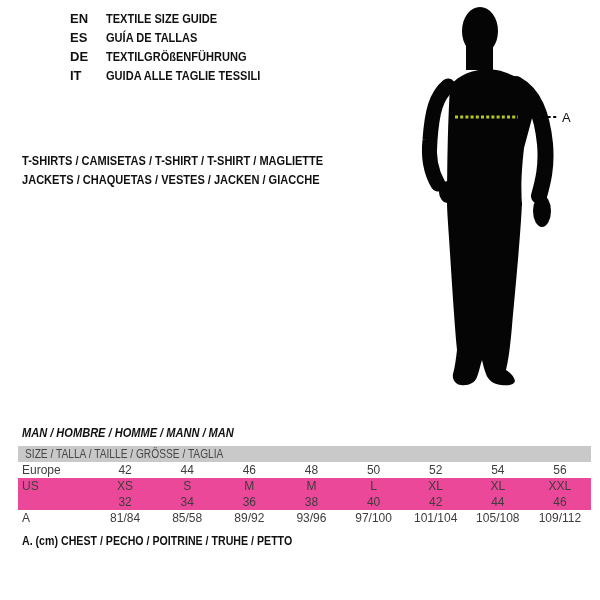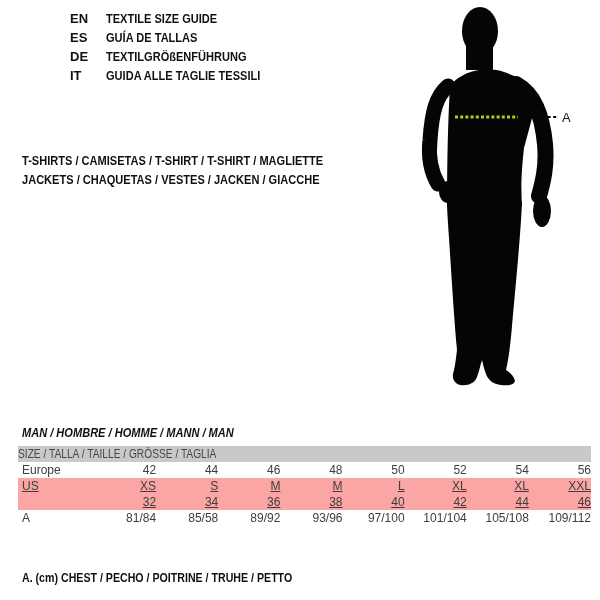--- a/index.html
+++ b/index.html
@@ -18,28 +18,28 @@
   .cat-line{height:19px;line-height:19px;font-size:13px;font-weight:700;}
 
   
   .figure-wrap{position:absolute;left:390px;top:0;width:210px;height:400px;}
 
   
   .section-title{position:absolute;left:22px;top:425px;font-size:13px;font-weight:700;height:16px;line-height:16px;font-style:italic;}
 
   
   .size-table{position:absolute;left:18px;top:446px;width:573px;font-size:12px;color:#3d3d3d;}
-  .t-header{background:#c9c9c9;color:#474747;height:16px;line-height:16px;padding-left:0;}
+  .t-header{background:#c9c9c9;color:#474747;height:16px;line-height:16px;padding-left:7px;}
   .t-row{display:flex;height:16px;line-height:16px;}
-  .t-row.shade{background:#fca5a5;text-decoration:underline;}
+  .t-row.shade{background:#ec4899;}
   .t-label{width:72px;padding-left:4px;text-align:left;}
-  .t-cell{flex:1;text-align:right;}
+  .t-cell{flex:1;text-align:center;}
 
   
-  .footnote{position:absolute;left:22px;top:570px;font-size:12.5px;font-weight:700;height:16px;line-height:16px;}
+  .footnote{position:absolute;left:22px;top:533px;font-size:12.5px;font-weight:700;height:16px;line-height:16px;}
 </style>
 </head>
 <body>
 
 <div class="lang-list">
   <div class="lang-row">
     <span class="lang-code">EN</span><span class="cond">TEXTILE SIZE GUIDE</span>
   </div>
   <div class="lang-row">
     <span class="lang-code">ES</span><span class="cond">GUÍA DE TALLAS</span>

